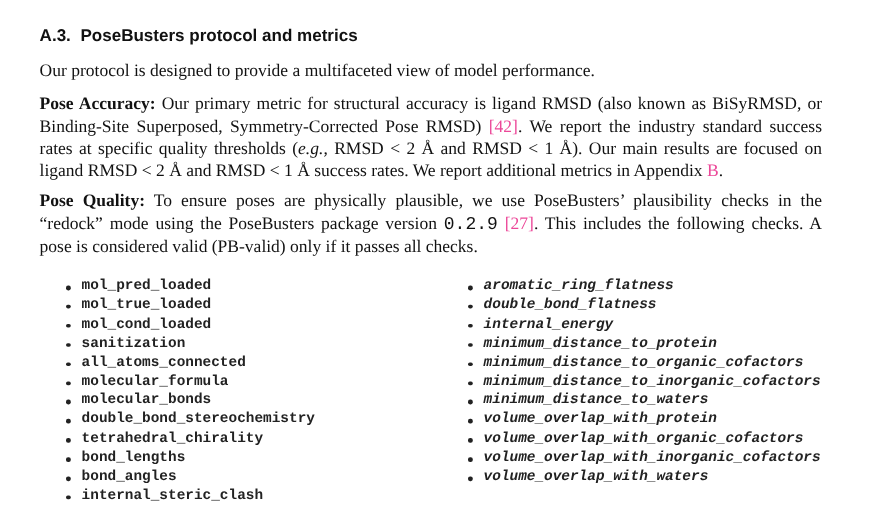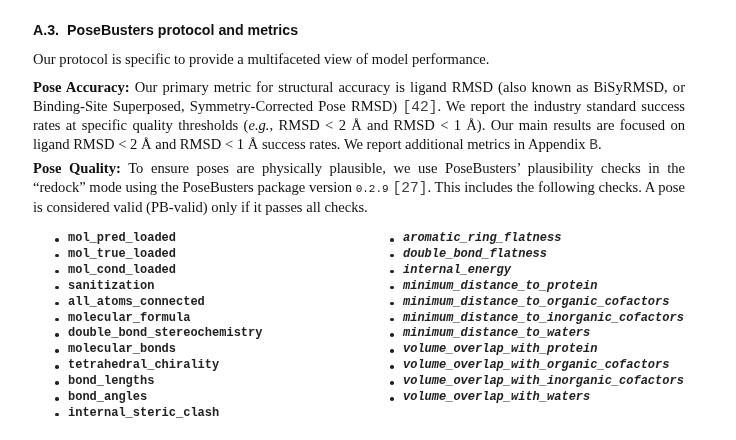--- a/index.html
+++ b/index.html
@@ -10,61 +10,61 @@
       font-family: "Liberation Sans", sans-serif; font-weight: bold; font-size: 14.2px;
       white-space: nowrap;
     }
     .heading .num { margin-right: 8px; }
     .para {
       position: absolute; left: 0; width: 652px;
       font-family: "Liberation Serif", serif; font-size: 14.6px; line-height: 18.6px;
       text-align: justify;
     }
     .para b { font-weight: bold; }
-    .cite { color: #404040; font-family: Liberation Mono, monospace; }
-    .mono { font-family: "Liberation Mono", monospace; font-size: 11px; }
+    .cite { color: #ec4899; }
+    .mono { font-family: "Liberation Mono", monospace; font-size: 15px; }
     .lst {
       position: absolute; list-style: none; margin: 0; padding: 0;
       font-family: "Liberation Mono", monospace; font-size: 12px; line-height: 15.9px;
       font-weight: bold; color: #222;
     }
     .lst li { position: relative; padding-left: 14px; white-space: nowrap; }
     .lst li::before {
       content: ""; position: absolute; left: 1px; top: 7px;
       width: 3.5px; height: 3.5px; border-radius: 50%; background: #222;
     }
   </style>
 </head>
 <body>
 
 <div class="page">
 
   <div class="heading">
     <span class="num">A.3.</span><span>PoseBusters protocol and metrics</span>
   </div>
 
-  <div class="para" style="top:50px;">Our protocol is specific to provide a multifaceted view of model performance.</div>
+  <div class="para" style="top:50px;">Our protocol is designed to provide a multifaceted view of model performance.</div>
 
   <div class="para" style="top:78px;">
     <b>Pose Accuracy:</b><span> Our primary metric for structural accuracy is ligand RMSD (also known as BiSyRMSD, or Binding-Site Superposed, Symmetry-Corrected Pose RMSD) </span><a class="cite">[42]</a><span>. We report the industry standard success rates at specific quality thresholds (</span><i>e.g.</i><span>, RMSD &lt; 2 Å and RMSD &lt; 1 Å).  Our main results are focused on ligand RMSD &lt; 2 Å and RMSD &lt; 1 Å success rates. We report additional metrics in Appendix </span><a class="cite">B</a><span>.</span>
   </div>
 
   <div class="para" style="top:159px;">
     <b>Pose Quality:</b><span> To ensure poses are physically plausible, we use PoseBusters’ plausibility checks in the “redock” mode using the PoseBusters package version </span><span class="mono">0.2.9</span><span> </span><a class="cite">[27]</a><span>. This includes the following checks.  A pose is considered valid (PB-valid) only if it passes all checks.</span>
   </div>
 
   <ul class="lst" id="list-left" style="left:21px; top:231px;">
       <li>mol_pred_loaded</li>
       <li>mol_true_loaded</li>
       <li>mol_cond_loaded</li>
       <li>sanitization</li>
       <li>all_atoms_connected</li>
       <li>molecular_formula</li>
+      <li>molecular_bonds</li>
       <li>double_bond_stereochemistry</li>
-      <li>molecular_bonds</li>
       <li>tetrahedral_chirality</li>
       <li>bond_lengths</li>
       <li>bond_angles</li>
       <li>internal_steric_clash</li>
     </ul>
   <ul class="lst" id="list-right" style="left:356px; top:231px;font-style:italic;">
       <li>aromatic_ring_flatness</li>
       <li>double_bond_flatness</li>
       <li>internal_energy</li>
       <li>minimum_distance_to_protein</li>

